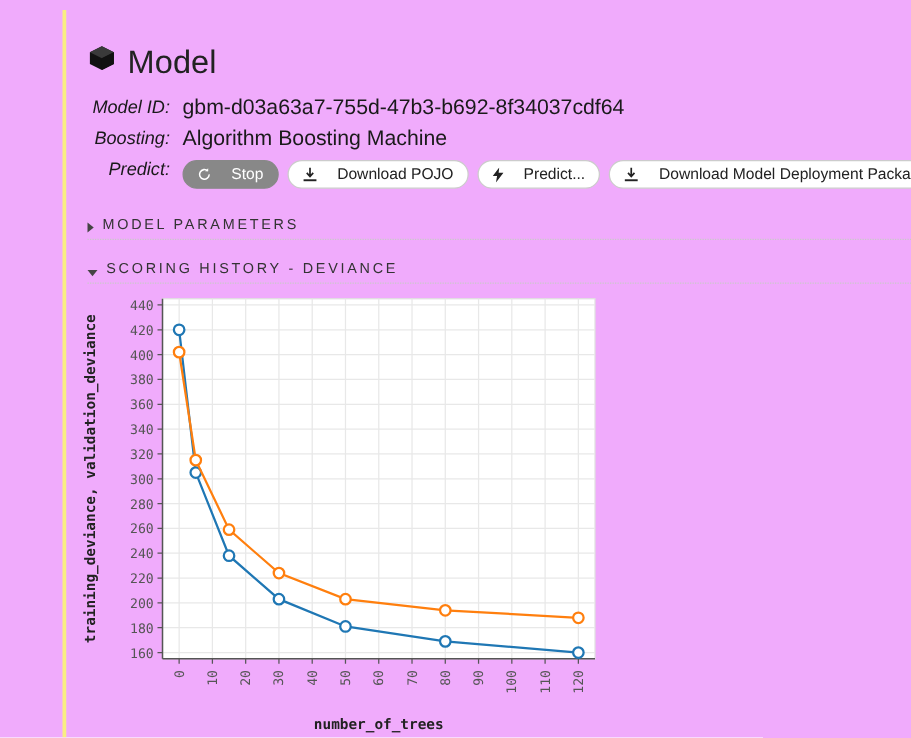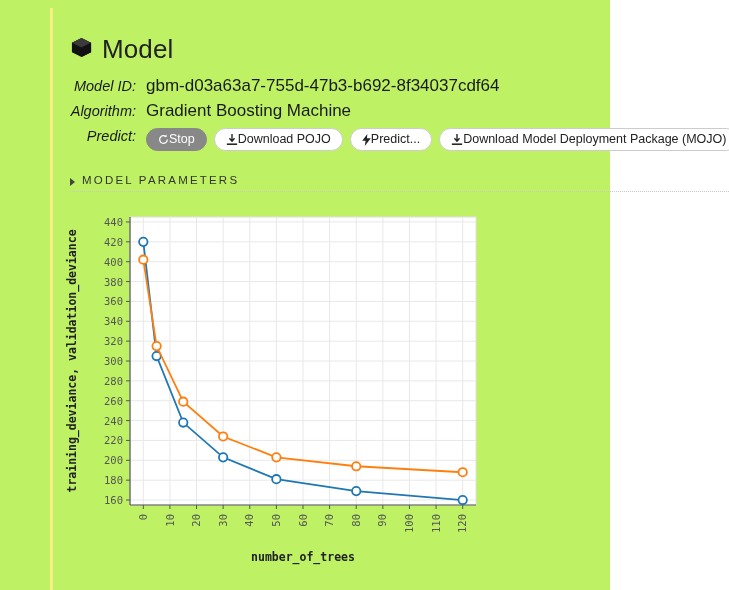--- a/index.html
+++ b/index.html
@@ -5,22 +5,22 @@
   * { box-sizing: border-box; }
   html, body {
     margin: 0; padding: 0;
     width: 729px; height: 590px;
     background: #ffffff;
     font-family: "Liberation Sans", sans-serif;
     overflow: hidden;
   }
   #page {
     position: relative;
-    width: 610px; height: 590px;
-    background: #bef264;
+    width: 729px; height: 590px;
+    background: #f0abfc;
   }
   
   .accent-bar {
     position: absolute;
     left: 50px; top: 8px;
     width: 3px; height: 582px;
     background: #f9ee82;
   }
   .content {
     position: absolute;
@@ -64,21 +64,21 @@
   .meta-value {
     font-size: 17px;
     color: #1a1a1a;
   }
   
   .actions-row { margin-top: 5px; align-items: flex-start; }
   .btn-group { display: flex; gap: 7px; flex-wrap: nowrap; }
   .btn {
     display: inline-flex;
     align-items: center;
-    gap: 0;
+    gap: 16px;
     height: 23px;
     padding: 0 11px;
     border-radius: 12px;
     border: 1px solid #ccc;
     background: #fff;
     color: #222;
     font-size: 12.5px;
     font-family: "Liberation Sans", sans-serif;
     white-space: nowrap;
     cursor: pointer;
@@ -154,22 +154,22 @@
     </div>
 
     <div class="meta">
 
       <div class="meta-row">
         <span class="meta-label">Model ID:</span>
         <span class="meta-value">gbm-d03a63a7-755d-47b3-b692-8f34037cdf64</span>
       </div>
 
       <div class="meta-row">
-        <span class="meta-label">Algorithm:</span>
-        <span class="meta-value">Gradient Boosting Machine</span>
+        <span class="meta-label">Boosting:</span>
+        <span class="meta-value">Algorithm Boosting Machine</span>
       </div>
 
       <div class="meta-row actions-row">
         <span class="meta-label">Predict:</span>
         <span class="btn-group">
 
           <button class="btn primary-dark">
             <span>
               <svg width="11" height="11" viewBox="0 0 16 16">
                 <path d="M13.6 8a5.6 5.6 0 1 1-1.7-4" fill="none" stroke="#fff" stroke-width="1.8"></path>
@@ -213,20 +213,24 @@
     </div>
 
     <div class="section">
       <div class="section-title">
         <span class="tri closed"></span>
         <span>MODEL PARAMETERS</span>
       </div>
     </div>
 
     <div class="section section-scoring">
+      <div class="section-title">
+        <span class="tri open"></span>
+        <span>SCORING HISTORY - DEVIANCE</span>
+      </div>
 
       <div class="chart-wrap">
         <svg class="chart-svg" id="chart" width="420" height="360" viewBox="0 0 420 360">
             <rect x="68" y="8" width="346" height="288" fill="#fff" stroke="#e0e0e0" stroke-width="1"></rect>
             <line x1="68" y1="291.0344827586207" x2="414" y2="291.0344827586207" stroke="#e8e8e8" stroke-width="1"></line>
             <line x1="64" y1="291.0344827586207" x2="68" y2="291.0344827586207" stroke="#555" stroke-width="1"></line>
             <text x="61" y="295.0344827586207" text-anchor="end" font-size="10.5" fill="#555">160</text>
             <line x1="68" y1="271.17241379310343" x2="414" y2="271.17241379310343" stroke="#e8e8e8" stroke-width="1"></line>
             <line x1="64" y1="271.17241379310343" x2="68" y2="271.17241379310343" stroke="#555" stroke-width="1"></line>
             <text x="61" y="275.17241379310343" text-anchor="end" font-size="10.5" fill="#555">180</text>

